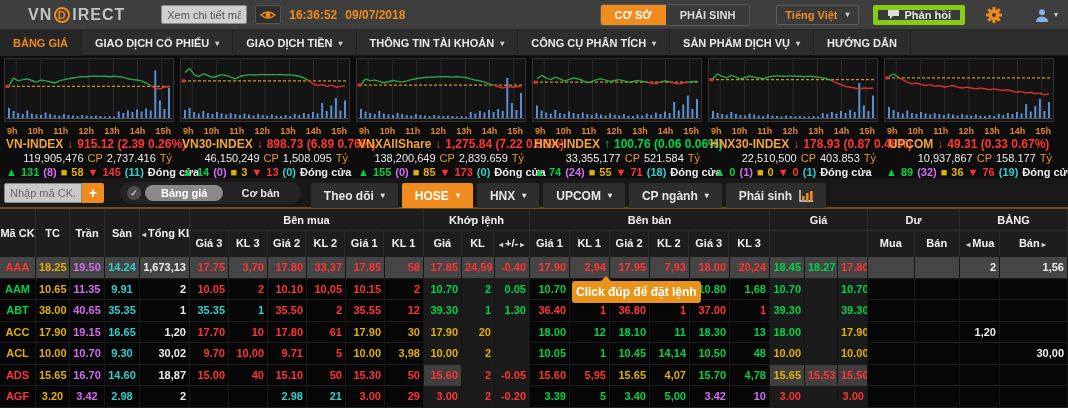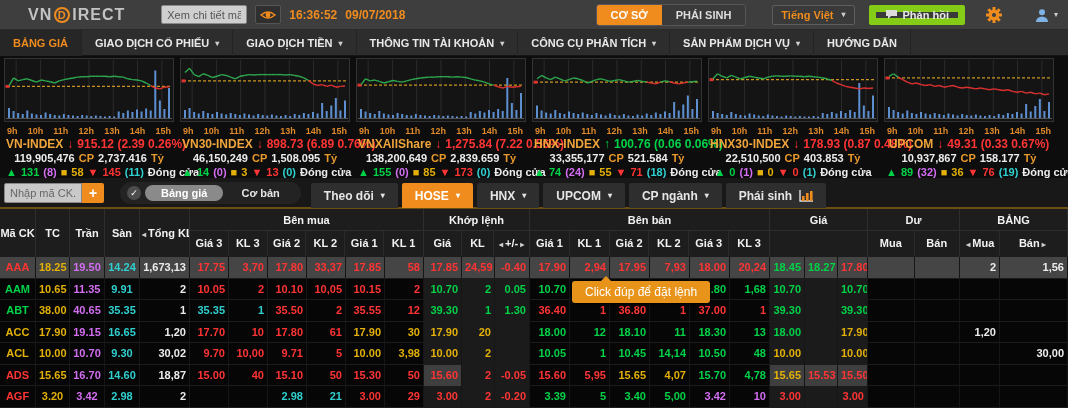--- a/index.html
+++ b/index.html
@@ -24,21 +24,21 @@
   .clock,.date { color:#f08c1e; font-weight:bold; font-size:12px; }
   .spacer { flex:1; }
   .seg { display:flex; border-radius:3px; overflow:hidden; border:1px solid #565656; }
   .seg-btn { height:20px; padding:0 14px; font-size:11px; font-weight:bold; border:none;
              background:#3a3a3a; color:#ddd; cursor:pointer; font-family:"Liberation Sans", sans-serif; }
   .seg-btn.active { background:#f08c1e; color:#fff; }
   .lang { height:20px; margin-left:18px; padding:0 8px; background:#3a3a3a; border:1px solid #5e5e5e;
           border-radius:2px; display:flex; align-items:center; gap:8px; color:#f08c1e;
           font-size:11px; font-weight:bold; cursor:pointer; }
   .lang .caret,.user .caret { color:#cfcfcf; font-size:8px; }
-  .feedback { height:20px; margin-left:6px; padding:0 9px; background:#3a3a3a; border:7px solid #84cc16;
+  .feedback { height:20px; margin-left:6px; padding:0 9px; background:#3a3a3a; border:5px solid #84cc16;
               border-radius:2px; display:flex; align-items:center; gap:5px; color:#e8e8e8;
               font-size:11px; font-weight:bold; cursor:pointer; font-family:"Liberation Sans", sans-serif; }
   .gear { margin-left:12px; cursor:pointer; display:flex; }
   .user { margin-left:24px; display:flex; align-items:center; gap:5px; cursor:pointer; }
 
   
   .menubar { height:26px; background:#2d2d2d; display:flex; border-bottom:1px solid #141414; }
   .menu-item { height:26px; padding:0 13px; display:flex; align-items:center; gap:6px;
                font-size:11px; font-weight:bold; color:#e9e9e9; border-right:1px solid #232323;
                cursor:pointer; white-space:nowrap; }
@@ -46,21 +46,21 @@
   .menu-item .caret { font-size:8px; color:#cfcfcf; }
 
   
   .charts-row { height:122px; display:flex; padding:2px 1px 0 1px; background:#0d0d0d; }
   .chart-panel { width:176px; padding:0 3px; }
   .chart-box { width:170px; height:64px; }
   .xlabels { display:flex; justify-content:space-between; padding:0 3px; height:11px; }
   .xtick { color:#df892c; font-size:9px; font-weight:bold; line-height:11px; }
   .cline { text-align:center; white-space:nowrap; }
   .l1 { font-size:12px; font-weight:bold; height:15px; line-height:15px; }
-  .l2 { font-size:11px; font-weight:bold; height:13px; line-height:13px; }
+  .l2 { font-size:11px; font-weight:normal; height:13px; line-height:13px;text-align:right; }
   .l3 { font-size:11px; font-weight:bold; height:14px; line-height:14px; }
   .cname { color:#f0a53c; }
   .tok { margin:0 2px; }
 
   
   .c-y{color:#e2b007}.c-p{color:#d36ef2}.c-c{color:#2fd0cf}.c-g{color:#00d248}
   .c-r{color:#ff3434}.c-w{color:#ececec}.c-o{color:#e8992c}
 
   
   .toolbar { height:31px; background:#181818; display:flex; align-items:center; gap:6px;
@@ -100,21 +100,21 @@
   .trow.sel { background:#454545; }
   .cell { height:21px; line-height:21px; font-size:11px; font-weight:bold; white-space:nowrap;
           overflow:hidden; border-right:1px solid #161616; padding:0 3px; }
   .cell.tint { background:#1b1b1b; }
   .trow.sel .cell.tint { background:transparent; }
   .cell.flash { background:#3f3f3f; }
   .al { text-align:center; } .ac { text-align:center; } .ar { text-align:right; }
 
   
   .order-tip { position:absolute; left:572px; top:281px; height:22px; line-height:22px;
-               background:#e8941a; color:#fff; font-size:12px; font-weight:normal; padding:0 13px;
+               background:#e8941a; color:#fff; font-size:12px; font-weight:bold; padding:0 4px;
                border-radius:3px; z-index:9; white-space:nowrap; box-shadow:0 1px 3px rgba(0,0,0,.6); }
   .order-tip::before { content:""; position:absolute; top:-5px; left:28px; border-left:6px solid transparent;
                border-right:6px solid transparent; border-bottom:6px solid #e8941a; }
 </style>
 </head>
 <body>
 
 <div class="page">
 
   <div class="topbar">

